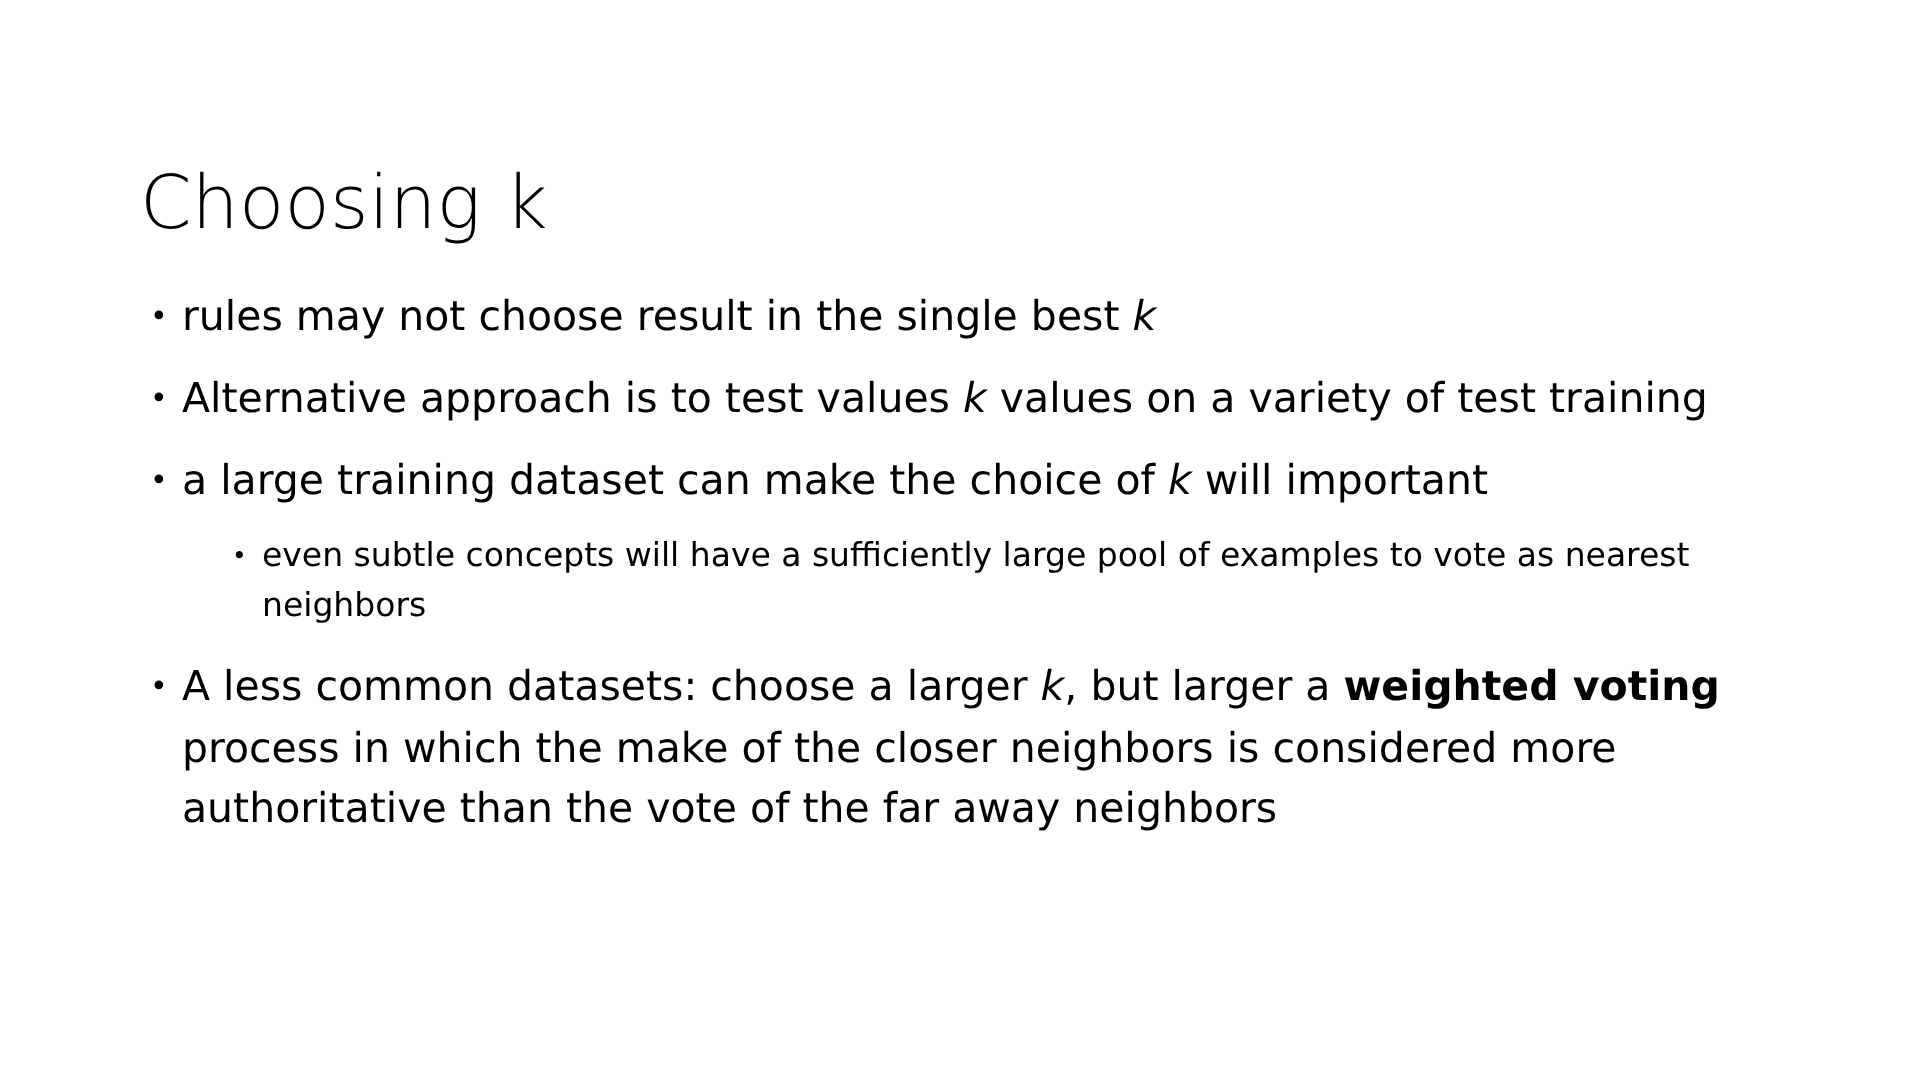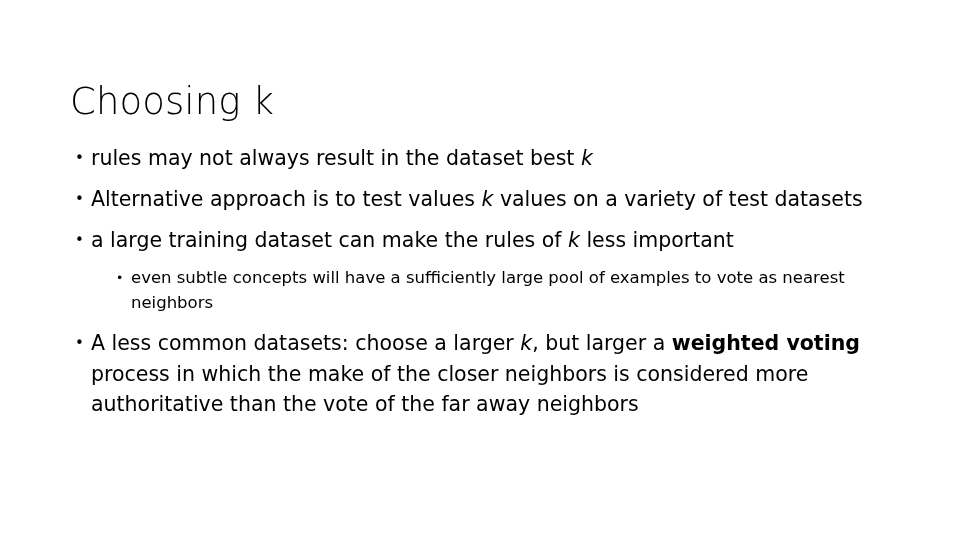--- a/index.html
+++ b/index.html
@@ -102,31 +102,31 @@
 <body>
 
 <div class="slide">
 
   <h1 class="slide-title">Choosing k</h1>
 
   <div class="body-area">
 
     <div class="bullet lvl1">
       <span class="marker">•</span>
-      <span class="btext"><span>rules may not always result in the dataset best </span><em>k</em></span>
+      <span class="btext"><span>rules may not choose result in the single best </span><em>k</em></span>
     </div>
 
     <div class="bullet lvl1 gap-sm">
       <span class="marker">•</span>
-      <span class="btext"><span>Alternative approach is to test values </span><em>k</em><span> values on a variety of test datasets</span></span>
+      <span class="btext"><span>Alternative approach is to test values </span><em>k</em><span> values on a variety of test training</span></span>
     </div>
 
     <div class="bullet lvl1 gap-md">
       <span class="marker">•</span>
-      <span class="btext"><span>a large training dataset can make the rules of </span><em>k</em><span> less important</span></span>
+      <span class="btext"><span>a large training dataset can make the choice of </span><em>k</em><span> will important</span></span>
     </div>
 
     <div class="bullet lvl2">
       <span class="marker">•</span>
       <span class="btext"><span>even subtle concepts will have a sufficiently large pool of examples to vote as nearest neighbors</span></span>
     </div>
 
     <div class="bullet lvl1">
       <span class="marker">•</span>
       <span class="btext"><span>A less common datasets: choose a larger </span><em>k</em><span>, but larger a </span><strong>weighted voting</strong><span> process in which the make of the closer neighbors is considered more authoritative than the vote of the far away neighbors</span></span>

